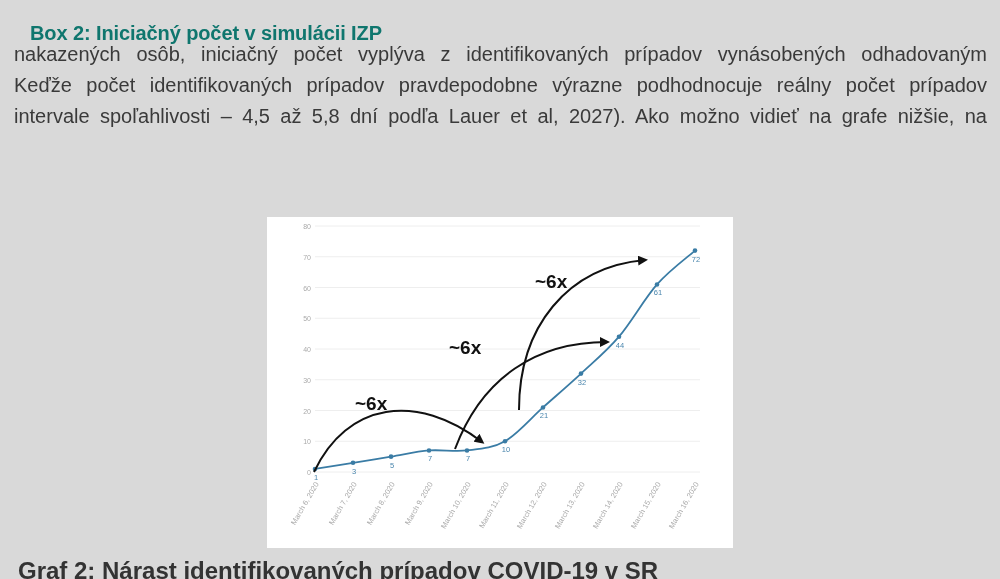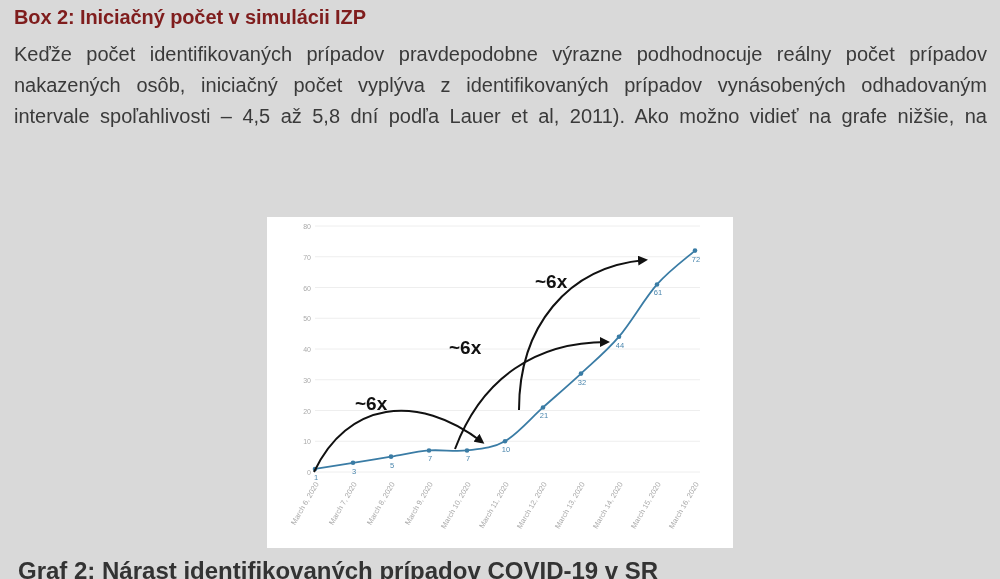--- a/index.html
+++ b/index.html
@@ -5,22 +5,22 @@
   html, body { margin: 0; padding: 0; }
   body {
     width: 1000px; height: 579px; overflow: hidden;
     background: #d9d9d9;
     font-family: "Liberation Sans", "DejaVu Sans", sans-serif;
     color: #3a3a3a;
     position: relative;
   }
   .box-title {
     position: absolute; left: 14px; top: 6px;
-    font-size: 20px; font-weight: bold; color: #7f1d1d;
-    margin: 0; letter-spacing: -0.1px;
+    font-size: 20px; font-weight: bold; color: #0f766e;
+    margin: 16px; letter-spacing: -0.1px;
   }
   .box-body {
     position: absolute; left: 14px; top: 39px; width: 973px;
     font-size: 20px; line-height: 31px; text-align: justify;
     margin: 0; color: #3a3a3a;
   }
   .box-body .line { display: block; text-align: justify; text-align-last: justify; white-space: nowrap; }
   .box-body .line.last { text-align-last: left; }
   .chart-frame {
     position: absolute; left: 267px; top: 217px; width: 466px; height: 331px;
@@ -31,23 +31,23 @@
     position: absolute; left: 14px; top: 553px;
     font-size: 24px; font-weight: bold; color: #333; margin: 4px;
   }
 </style>
 </head>
 <body>
 
 <h1 class="box-title">Box 2: Iniciačný počet v simulácii IZP</h1>
 
 <div class="box-body">
+  <span class="line">nakazených osôb, iniciačný počet vyplýva z identifikovaných prípadov vynásobených odhadovaným</span>
   <span class="line">Keďže počet identifikovaných prípadov pravdepodobne výrazne podhodnocuje reálny počet prípadov</span>
-  <span class="line">nakazených osôb, iniciačný počet vyplýva z identifikovaných prípadov vynásobených odhadovaným</span>
-  <span class="line">intervale spoľahlivosti – 4,5 až 5,8 dní podľa Lauer et al, 2011). Ako možno vidieť na grafe nižšie,  na</span>
+  <span class="line">intervale spoľahlivosti – 4,5 až 5,8 dní podľa Lauer et al, 2027). Ako možno vidieť na grafe nižšie,  na</span>
 </div>
 
 <div class="chart-frame">
   <svg id="chart-svg" width="466" height="331" viewBox="0 0 466 331">
     <defs>
       <marker id="arrowhead" markerWidth="10" markerHeight="10" refX="7" refY="5" orient="auto" markerUnits="userSpaceOnUse">
         <path d="M0,0 L10,5 L0,10 z" fill="#111"></path>
       </marker>
     </defs>
     <g id="grid">

